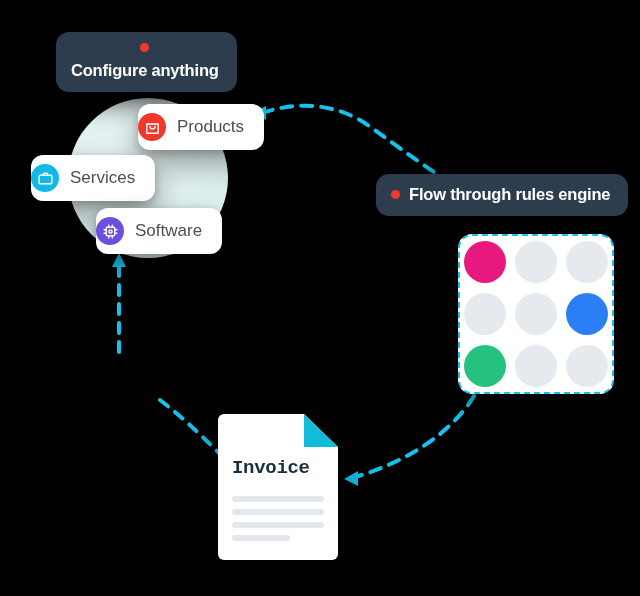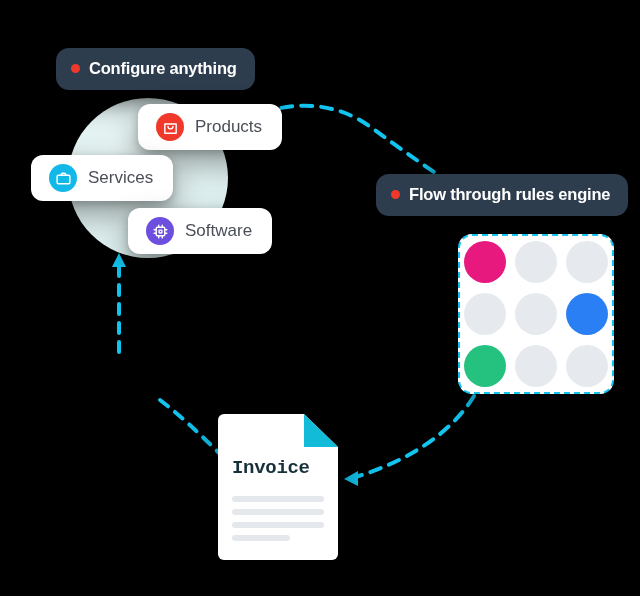--- a/index.html
+++ b/index.html
@@ -34,46 +34,46 @@
     width:9px;height:9px;border-radius:50%;
     background:#f0392b;flex:0 0 auto;
   }
   .pill .txt{
     color:#ffffff;
     font-size:16.5px;
     font-weight:bold;
     letter-spacing:-0.2px;
     white-space:nowrap;
   }
-  #pill-configure{left:56px;top:48px;}
+  #pill-configure{left:56px;top:32px;flex-direction:column;}
   #pill-flow{left:376px;top:174px;}
   #pill-templates{left:78px;top:354px;}
 
   
   .chip{
     position:absolute;
     display:flex;align-items:center;gap:11px;
     background:#ffffff;
     border-radius:12px;
-    padding:9px 20px 9px 18px;
+    padding:9px 20px 9px 0;
     box-shadow:0 14px 30px rgba(0,0,0,0.35), 0 3px 10px rgba(0,0,0,0.22);
   }
   .chip .label{
     color:#4a4f57;
     font-size:17px;
     white-space:nowrap;
   }
   .chip .ic{
     width:28px;height:28px;border-radius:50%;
     display:flex;align-items:center;justify-content:center;
     flex:0 0 auto;
   }
   #chip-products{left:138px;top:104px;}
   #chip-services{left:31px;top:155px;}
-  #chip-software{left:128px;top:208px;}
+  #chip-software{left:96px;top:208px;}
   #chip-products .ic{background:#f0392b;}
   #chip-services .ic{background:#12b8e8;}
   #chip-software .ic{background:#6d4fe0;}
 
   
   .grid-card{
     position:absolute;left:458px;top:234px;
     width:156px;height:160px;
     background:#ffffff;
     border-radius:14px;

